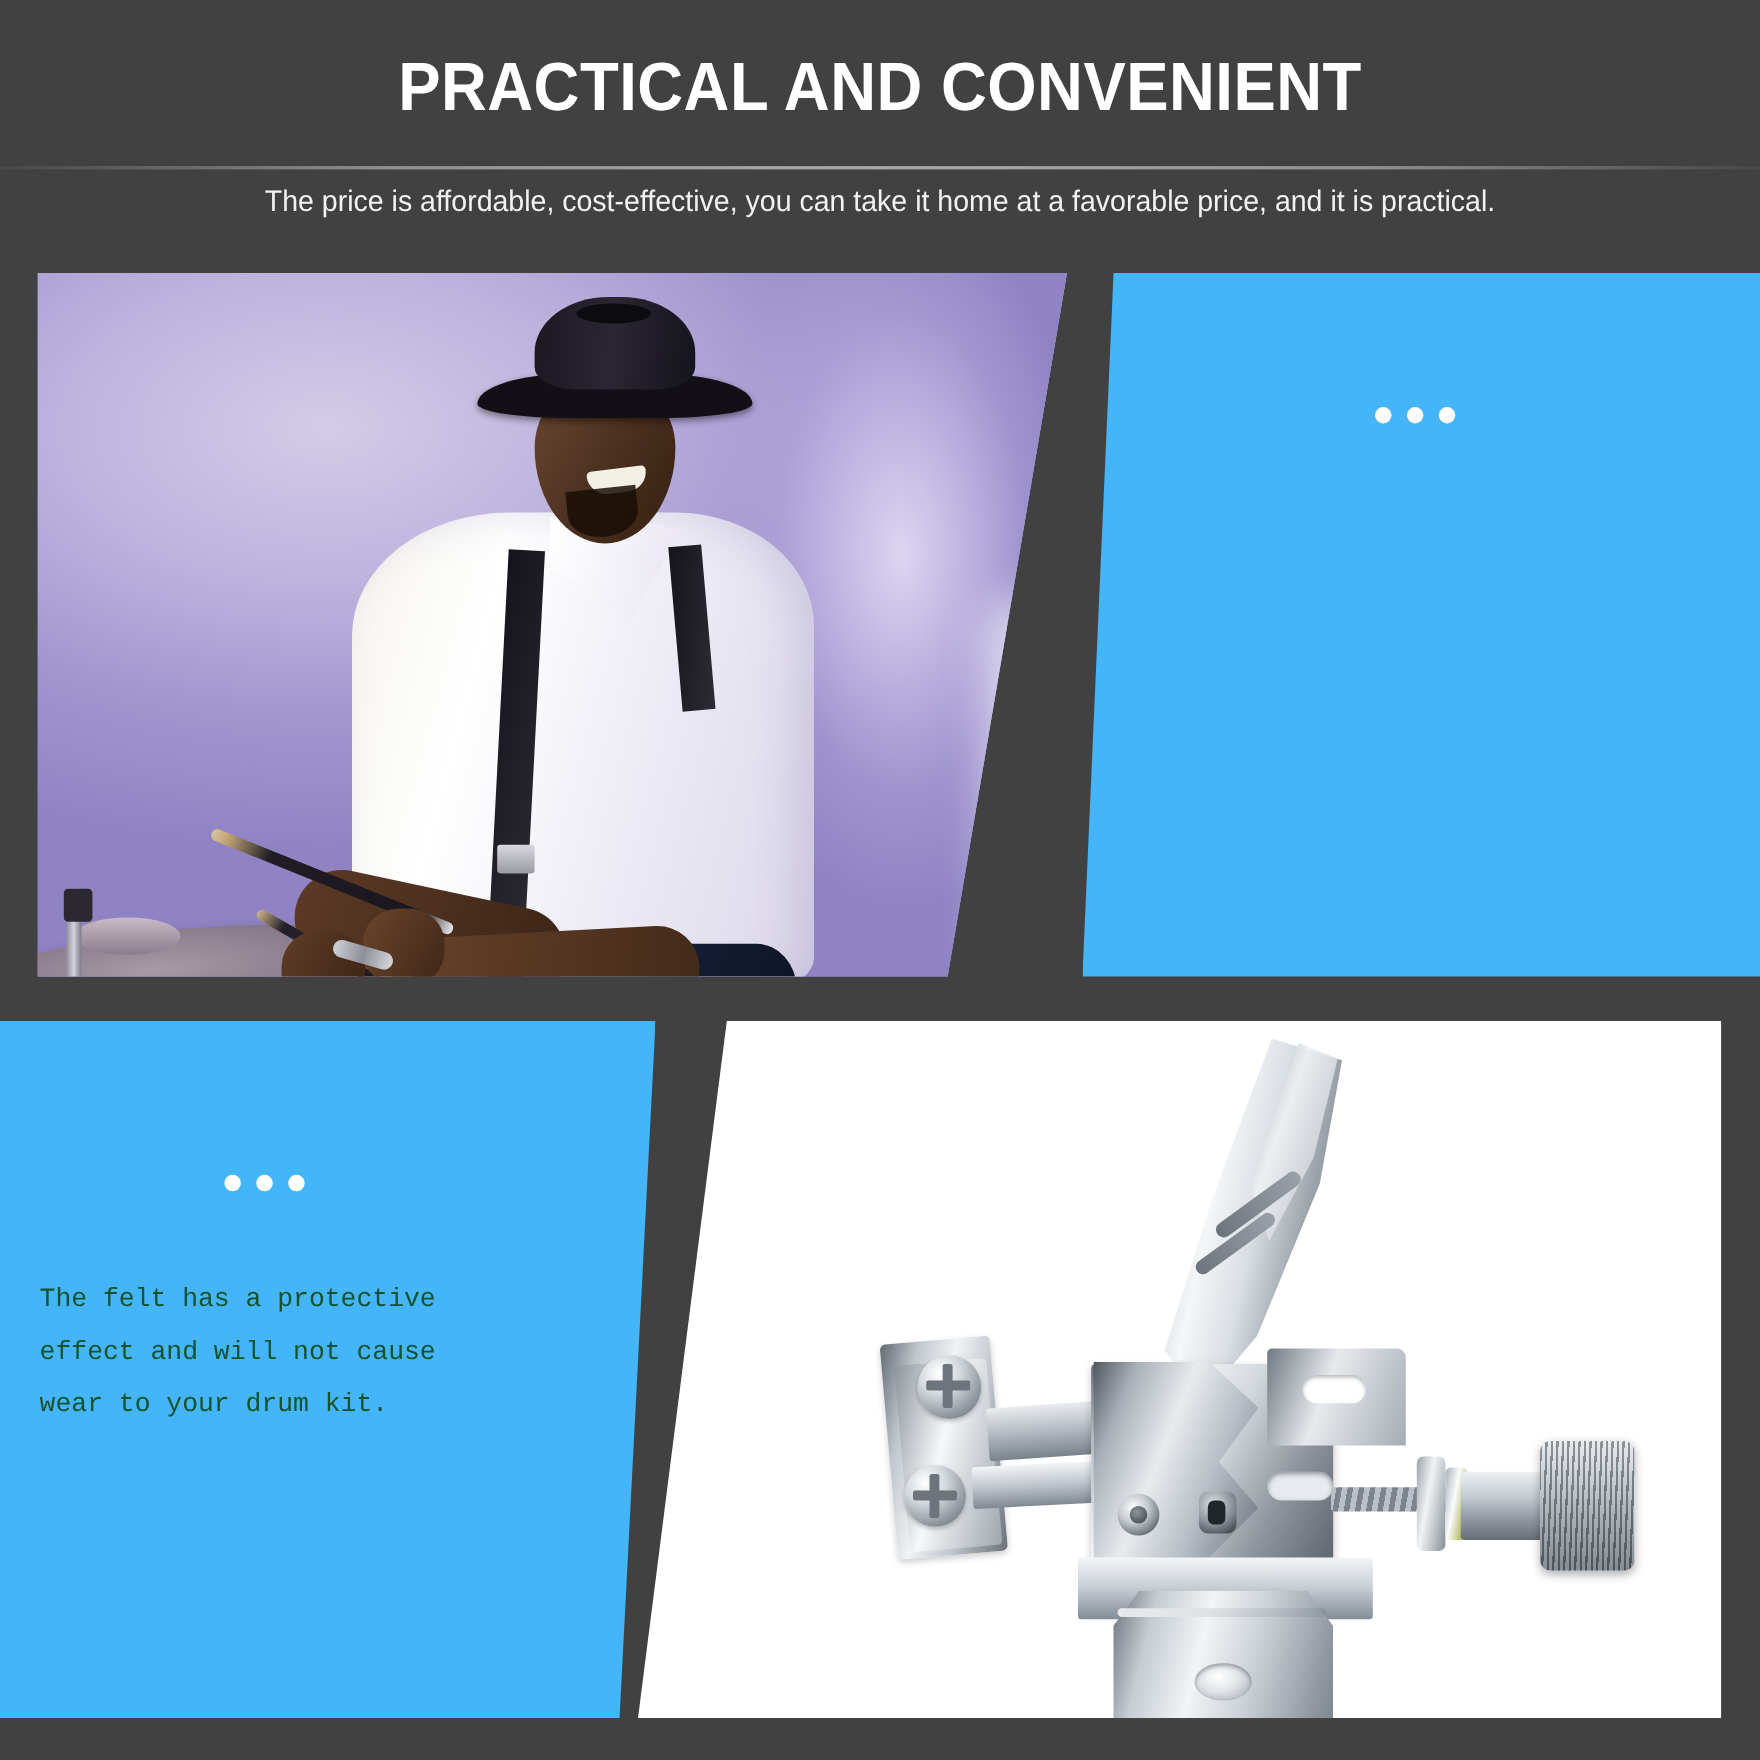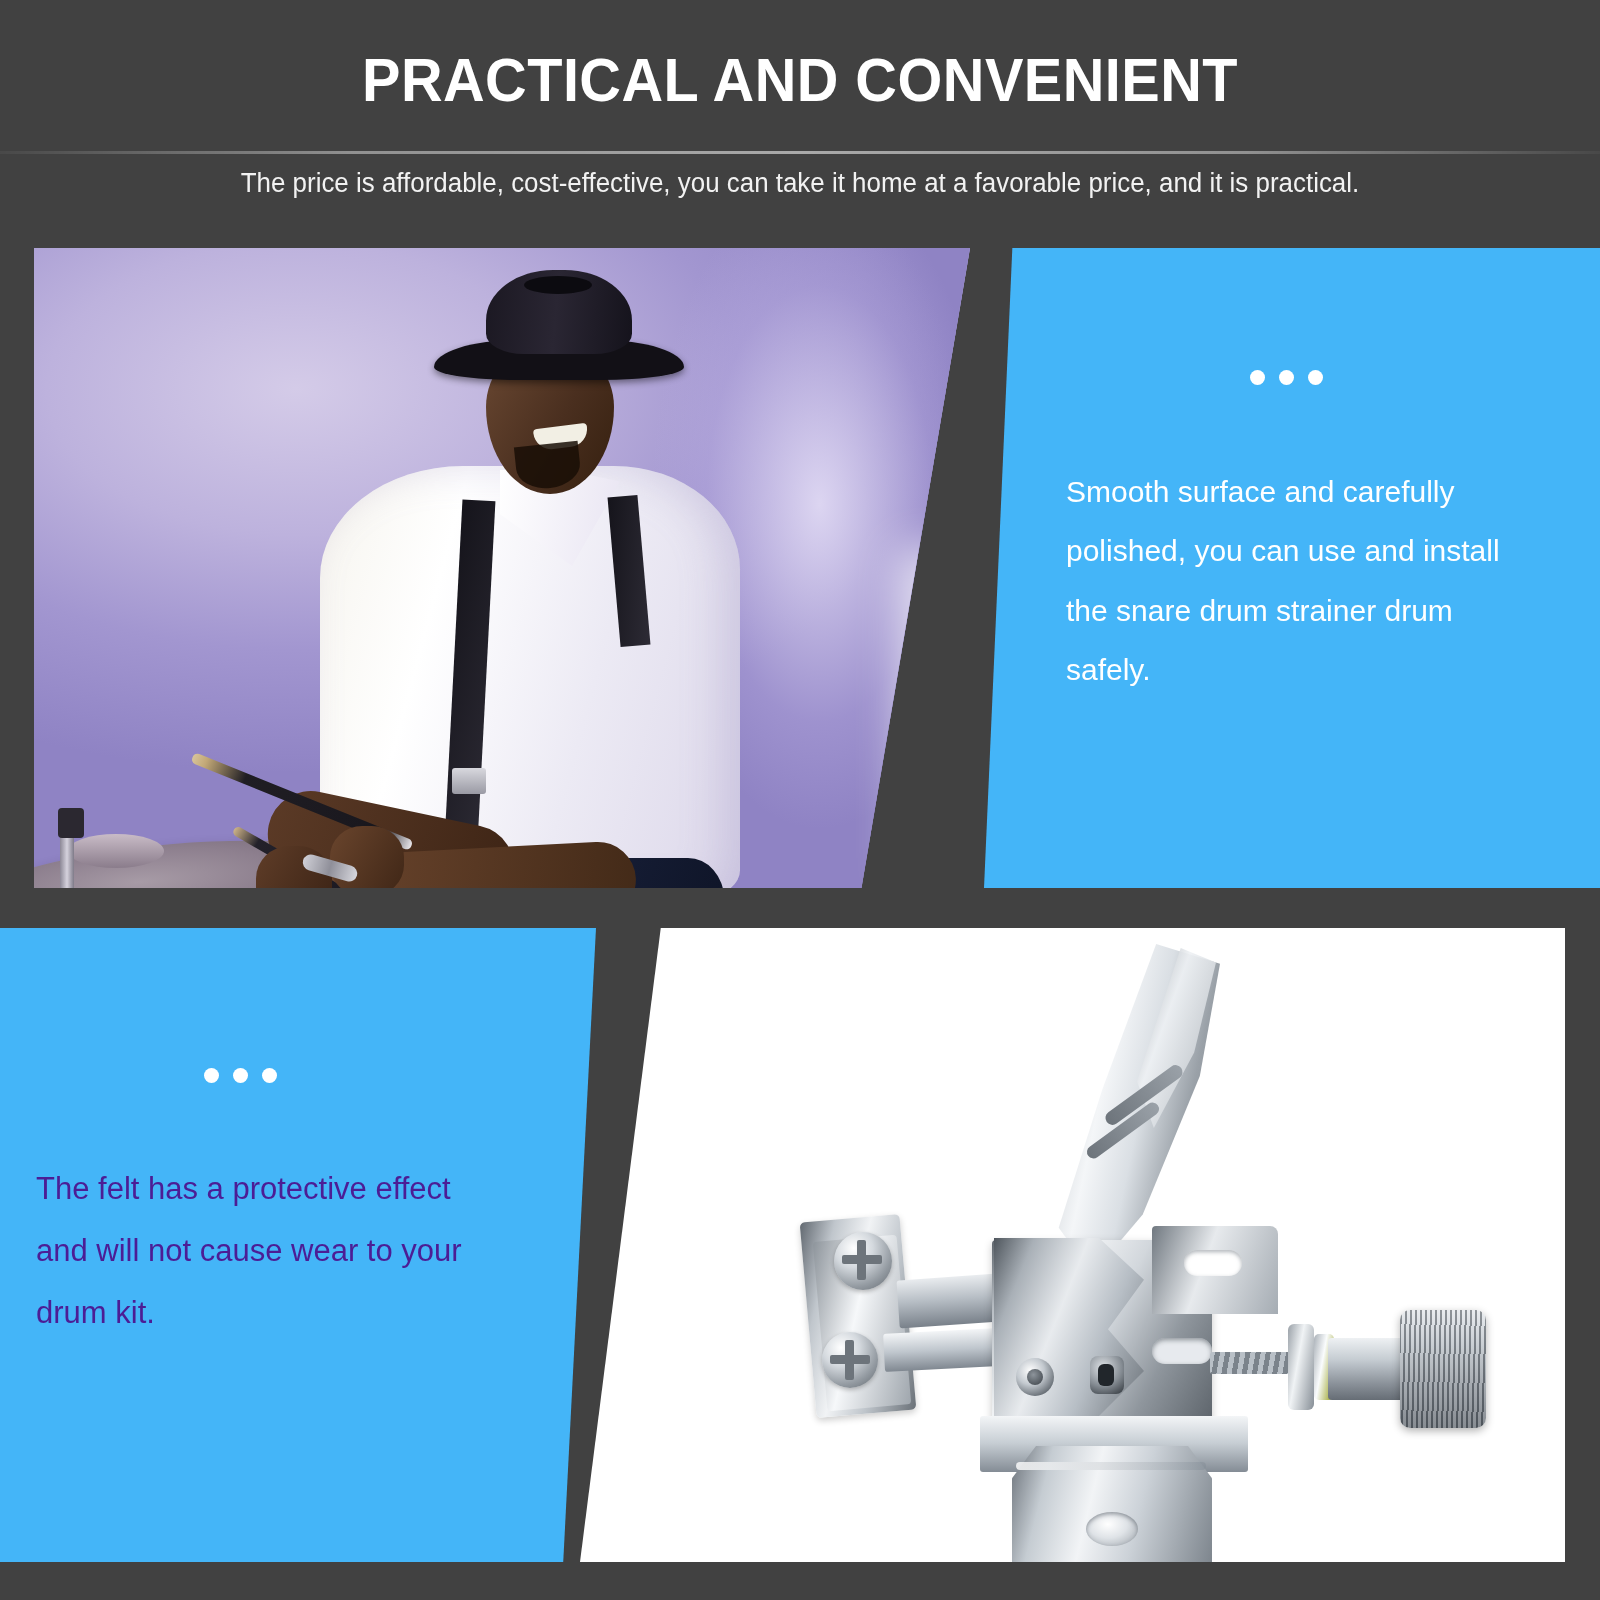--- a/index.html
+++ b/index.html
@@ -217,22 +217,22 @@
   #feature-panel-2 {
     position:absolute;
     left:0; top:928px;
     width:596px; height:634px;
     background:#44b5f8;
     clip-path: polygon(0 0, 100% 0, 94.5% 100%, 0 100%);
   }
   #feature-panel-2 .dots { position:absolute; left:204px; top:140px; }
   #feature-panel-2 .ftext {
     position:absolute; left:36px; top:230px; width:430px;
-    color:#4c1d95; font-size:31px; line-height:2.0; font-weight:400;
-    font-family:Liberation Sans, sans-serif;
+    color:#14532d; font-size:24px; line-height:2.0; font-weight:400;
+    font-family:Liberation Mono, monospace;
   }
 
   .dots span {
     display:inline-block; width:15px; height:15px; border-radius:50%;
     background:#ffffff; margin-right:14px;
   }
   .dots span:last-child { margin-right:0; }
 
   
   #product-panel {
@@ -442,21 +442,20 @@
   <div class="d-fist1"></div>
   <div class="d-fist2"></div>
   <div class="bracelet"></div>
 
 </div>
 
 <div id="feature-panel-1">
   <div class="dots">
     <span></span><span></span><span></span>
   </div>
-  <div class="ftext">Smooth surface and carefully polished, you can use and install the snare drum strainer drum safely.</div>
 </div>
 
 <div id="feature-panel-2">
   <div class="dots">
     <span></span><span></span><span></span>
   </div>
   <div class="ftext">The felt has a protective effect and will not cause wear to your drum kit.</div>
 </div>
 
 <div id="product-panel">

